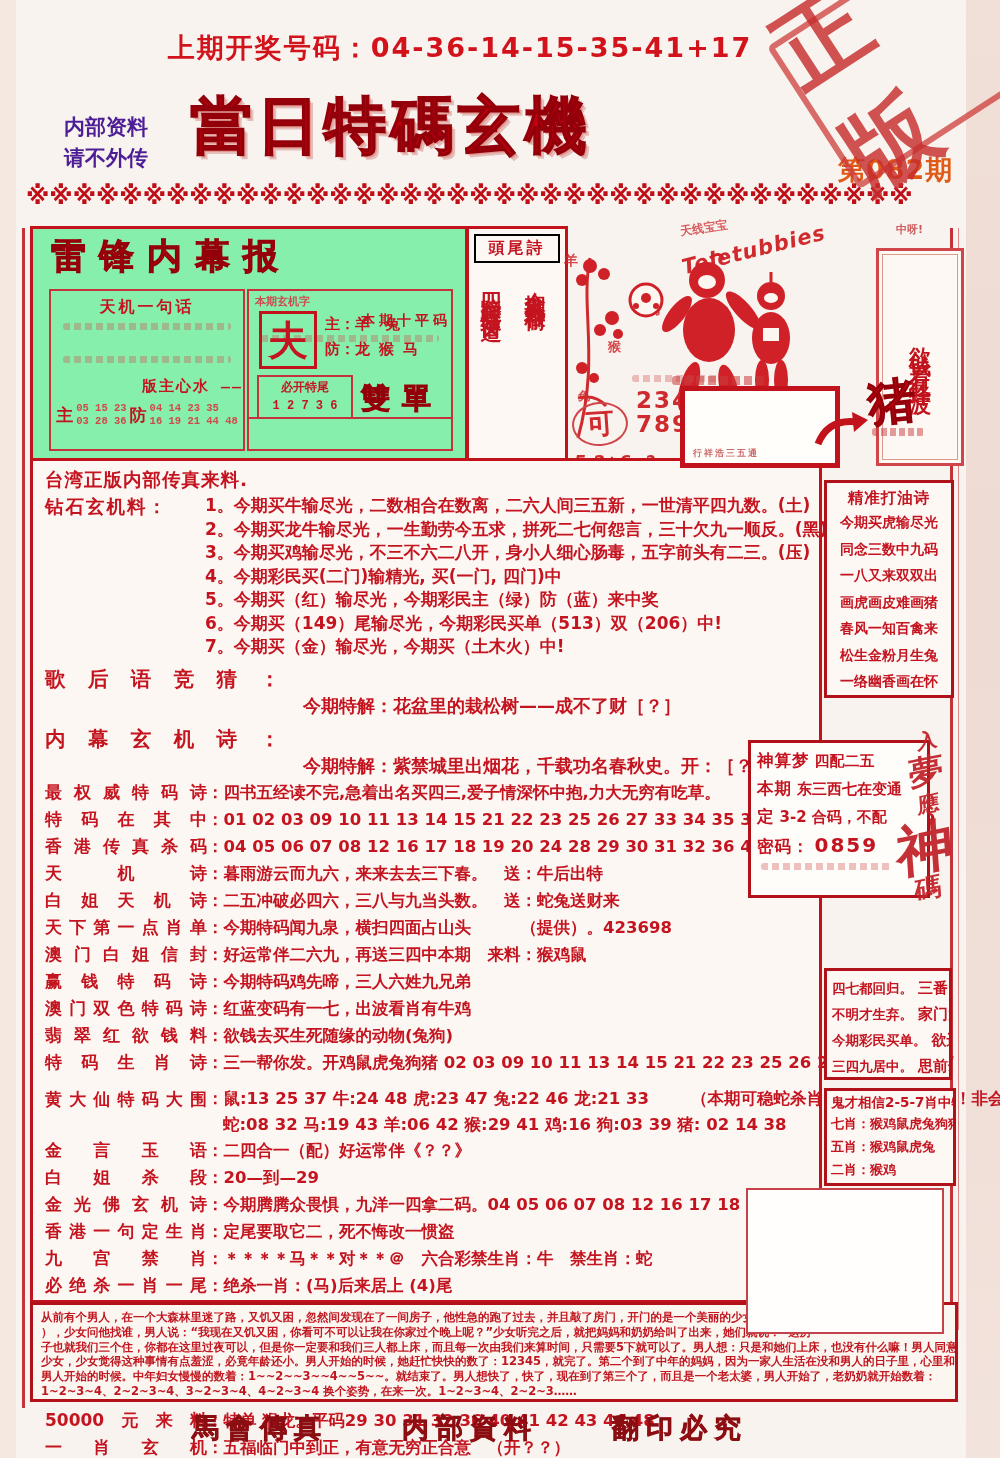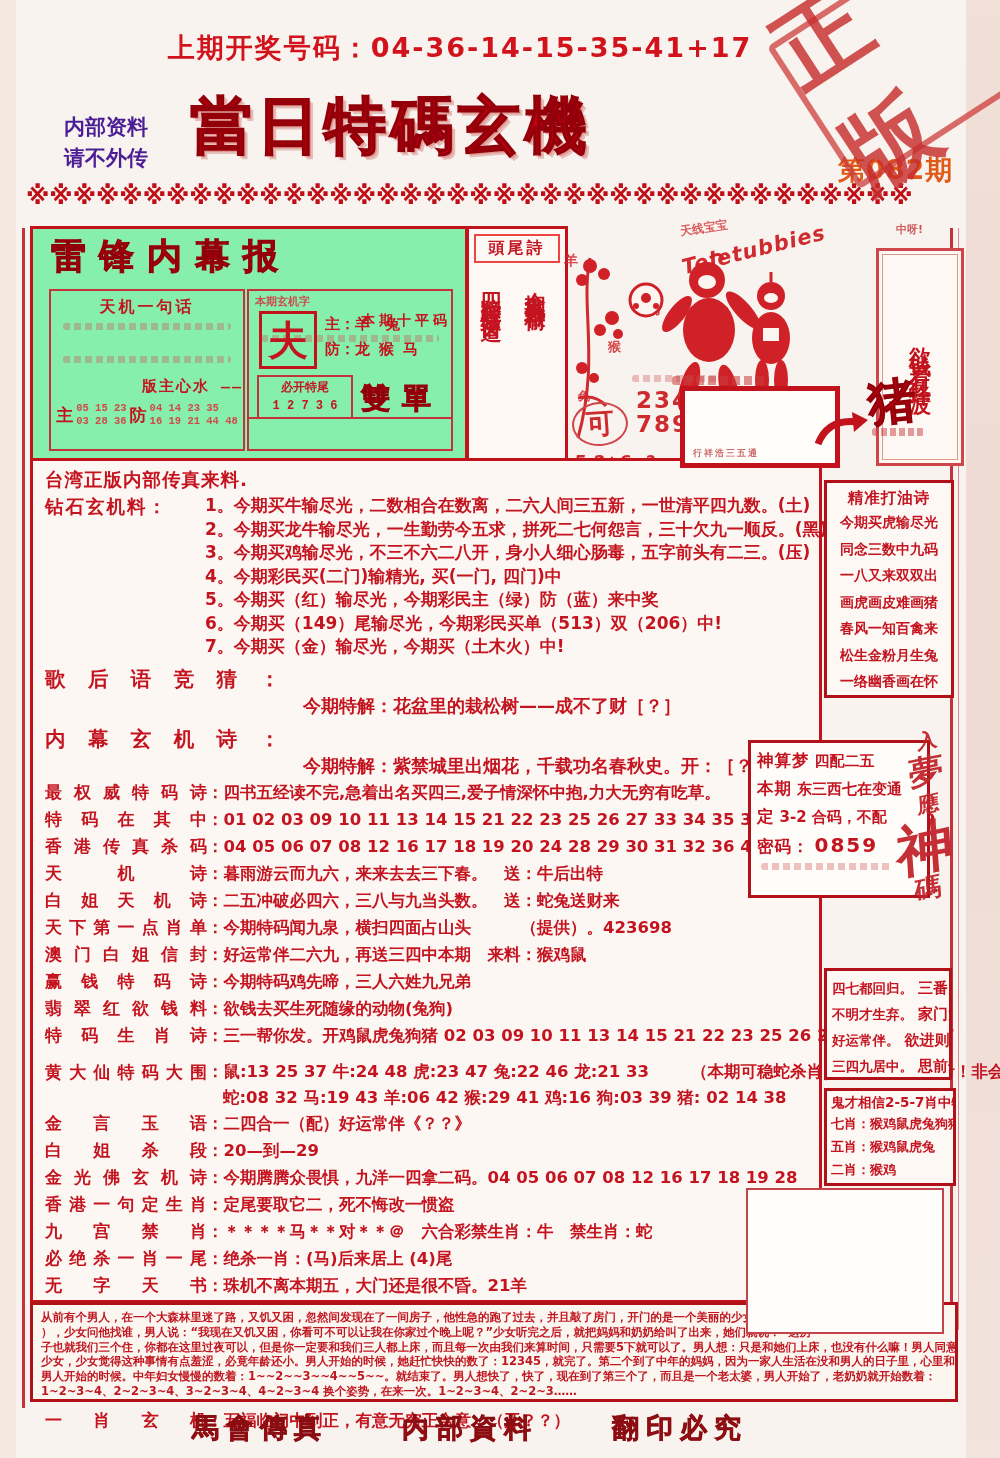--- a/index.html
+++ b/index.html
@@ -48,21 +48,21 @@
   .zf{position:absolute;left:76px;top:22px;font-size:15px;line-height:25px;white-space:nowrap;}
   .tail-box{position:absolute;left:8px;top:84px;width:92px;height:38px;border:2px solid #c4333b;
             text-align:center;font-size:12px;line-height:18px;padding-top:2px;}
   .shuangdan{position:absolute;left:112px;top:88px;font-size:29px;letter-spacing:12px;
              color:#c3000f;-webkit-text-stroke:1px #94000a;}
   .lf-strip{position:absolute;left:0px;top:126px;width:100%;border-top:2px solid #c4333b;}
   .lf-ten{text-align:right;font-size:14px;margin-top:3px;letter-spacing:4px;}
 
   
   .touwei{position:absolute;left:466px;top:226px;width:96px;height:236px;border:3px solid #c2131c;background:#fdf8f4;}
-  .tw-head{margin:5px;border:2px solid #ef4444;text-align:center;font-size:16px;letter-spacing:3px;padding:2px 0;}
+  .tw-head{margin:5px;border:2px solid #000000;text-align:center;font-size:16px;letter-spacing:3px;padding:2px 0;}
   .tw-a{position:absolute;left:8px;top:46px;writing-mode:vertical-rl;font-size:21px;letter-spacing:5px;}
   .tw-b{position:absolute;left:52px;top:46px;writing-mode:vertical-rl;font-size:21px;letter-spacing:3px;}
 
   
   .deco{position:absolute;left:560px;top:220px;width:320px;height:245px;color:#cf2a2e;}
   .tt-logo{position:absolute;left:120px;top:18px;font-size:21px;font-style:italic;transform:rotate(-14deg);letter-spacing:1px;}
   .tt-top{position:absolute;left:120px;top:0px;font-size:12px;opacity:.75;transform:rotate(-8deg);}
   .zd{position:absolute;font-weight:bold;opacity:.85;}
   .ke{position:absolute;left:12px;top:182px;width:52px;height:40px;border:2px solid #d0454a;border-radius:50%;
       display:flex;align-items:center;justify-content:center;font-size:28px;transform:rotate(-4deg);}
@@ -292,20 +292,21 @@
     </div>
     <div class="rows" id="rows1">
         <div class="row"><span class="lbl">最权威特码诗</span>：<span>四书五经读不完,急着出名买四三,爱子情深怀中抱,力大无穷有吃草。</span></div>
         <div class="row"><span class="lbl">特码在其中</span>：<span>01 02 03 09 10 11 13 14 15 21 22 23 25 26 27 33 34 35 37 38 39 45 46 47 49</span></div>
         <div class="row"><span class="lbl">香港传真杀码</span>：<span>04 05 06 07 08 12 16 17 18 19 20 24 28 29 30 31 32 36 40 41 42 43 44 48</span></div>
         <div class="row"><span class="lbl">天机诗</span>：<span>暮雨游云而九六，来来去去三下春。　送：牛后出特</span></div>
         <div class="row"><span class="lbl">白姐天机诗</span>：<span>二五冲破必四六，三八与九当头数。　送：蛇兔送财来</span></div>
         <div class="row"><span class="lbl">天下第一点肖单</span>：<span>今期特码闻九泉，横扫四面占山头　　　（提供）。423698</span></div>
         <div class="row"><span class="lbl">澳门白姐信封</span>：<span>好运常伴二六九，再送三四中本期　来料：猴鸡鼠</span></div>
         <div class="row"><span class="lbl">赢钱特码诗</span>：<span>今期特码鸡先啼，三人六姓九兄弟</span></div>
+        <div class="row"><span class="lbl">澳门双色特码诗</span>：<span>红蓝变码有一七，出波看肖有牛鸡</span></div>
         <div class="row"><span class="lbl">翡翠红欲钱料</span>：<span>欲钱去买生死随缘的动物(兔狗)</span></div>
         <div class="row"><span class="lbl">特码生肖诗</span>：<span>三一帮你发。开鸡鼠虎兔狗猪 02 03 09 10 11 13 14 15 21 22 23 25 26 27 33 34 35 37</span></div>
       </div>
     <div class="dxw">
       <span class="lbl">黄大仙特码大围</span>：<span>鼠:13 25 37 牛:24 48 虎:23 47 兔:22 46 龙:21 33</span><span class="note">（本期可稳蛇杀肖）；注：只做参考！非会员料！！</span>
       <div class="dxw-l2">蛇:08 32 马:19 43 羊:06 42 猴:29 41 鸡:16 狗:03 39 猪: 02 14 38</div>
     </div>
     <div class="rows" id="rows2">
         <div class="row"><span class="lbl">金言玉语</span>：<span>二四合一（配）好运常伴《？？》</span></div>
         <div class="row"><span class="lbl">白姐杀段</span>：<span>20—到—29</span></div>
@@ -341,21 +342,21 @@
     <div class="sm-line"><b>神算梦</b><span>四配二五</span></div>
     <div class="sm-line"><b>本期</b><span>东三西七在变通</span></div>
     <div class="sm-line"><b>定</b><span>3-2 合码，不配</span></div>
     <div class="sm-line"><b>密码：</b><span class="sm-code">0859</span></div>
     <div class="blurbar" style="margin:2px 30px 0 4px;"></div>
   </div>
 
   <div class="cp-box" id="cp-rows">
       <div><span class="cp-a">四七都回归。</span><span class="cp-b">三番四次回</span></div>
       <div><span class="cp-a">不明才生弃。</span><span class="cp-b">家门大敞开</span></div>
-      <div><span class="cp-a">好运常伴。</span><span class="cp-b">欲进则退步</span></div>
+      <div><span class="cp-a">今期彩民买单。</span><span class="cp-b">欲进则退步</span></div>
       <div><span class="cp-a">三四九居中。</span><span class="cp-b">思前却顺后</span></div>
     </div>
 
   <div class="gc-box">
     <div class="gc-title">鬼才相信2-5-7肖中特</div>
     <div class="gc-lines" id="gc-lines">
         <div>七肖：猴鸡鼠虎兔狗猪</div>
         <div>五肖：猴鸡鼠虎兔</div>
         <div>二肖：猴鸡</div>
       </div>

